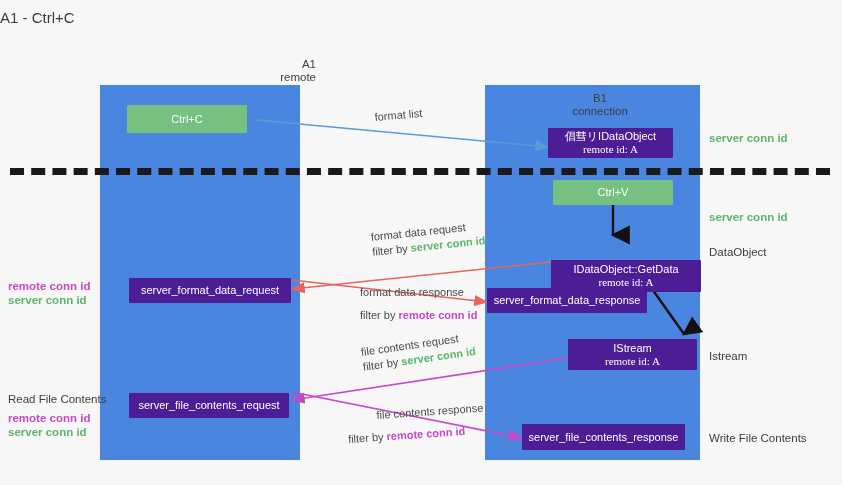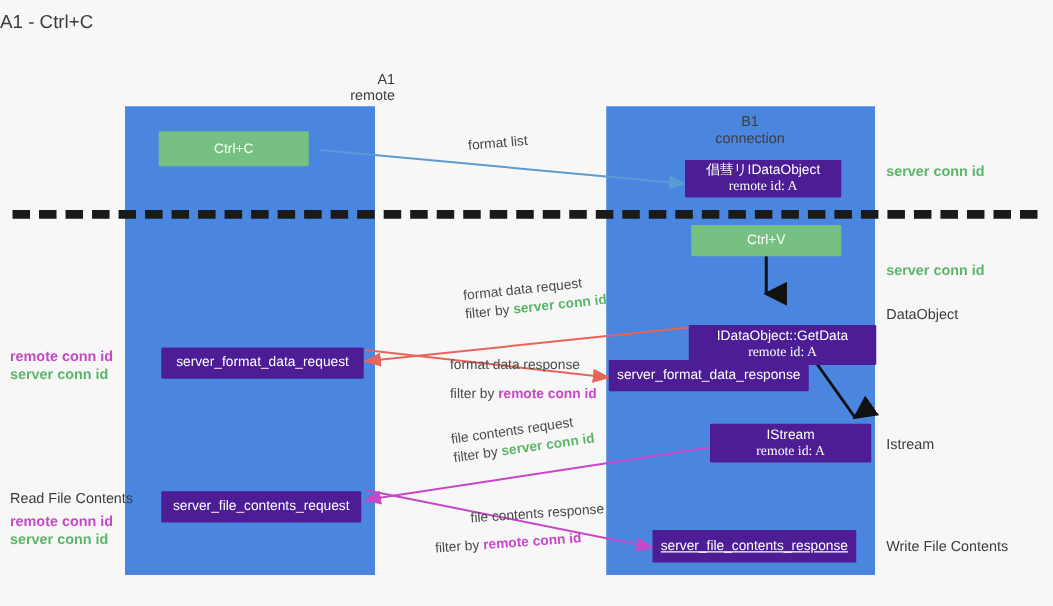--- a/index.html
+++ b/index.html
@@ -196,21 +196,21 @@
 
   <div class="abs box orange" style="left:568px; top:339px; width:129px; height:31px;">
     <span>IStream</span>
     <span class="l2">remote id: A</span>
   </div>
 
   <div class="abs box orange" style="left:129px; top:393px; width:160px; height:25px;">
     <span>server_file_contents_request</span>
   </div>
 
-  <div class="abs box orange" style="left:522px; top:424px; width:163px; height:26px;text-decoration:underline;">
+  <div class="abs box orange" style="left:522px; top:424px; width:163px; height:26px;">
     <span>server_file_contents_response</span>
   </div>
 
   <div class="abs conn-green" style="left:709px; top:131px;">server conn id</div>
 
   <div class="abs conn-green" style="left:709px; top:210px;">server conn id</div>
 
   <div class="abs side-label" style="left:709px; top:245px;">DataObject</div>
 
   <div class="abs side-label" style="left:709px; top:349px;">Istream</div>

